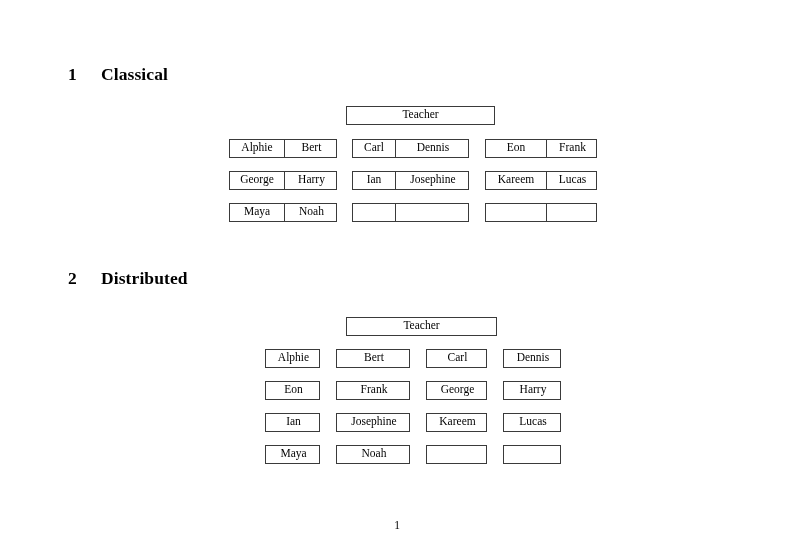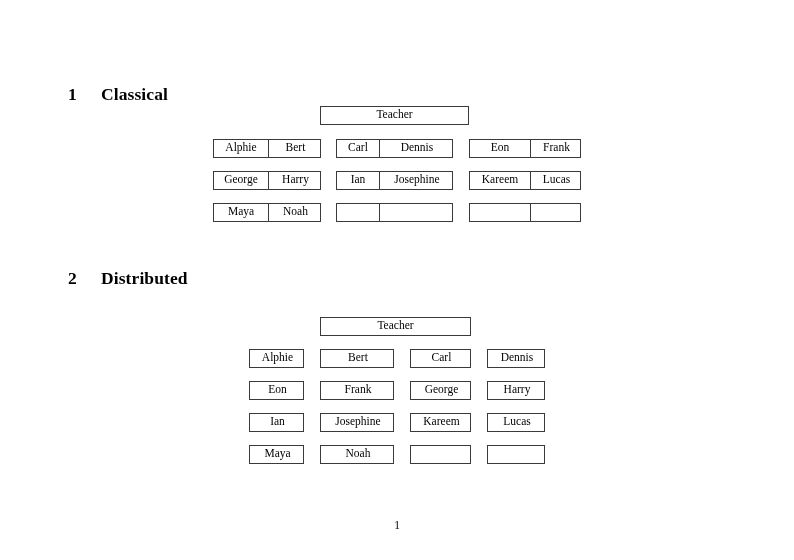--- a/index.html
+++ b/index.html
@@ -34,35 +34,35 @@
     white-space: nowrap;
   }
   .section-heading .sec-num {
     display: inline-block;
     width: 33px;
   }
   .section-heading .sec-title {
     display: inline-block;
   }
 
-  #heading-classical { top: 64px; margin-top: 20px; }
+  #heading-classical { top: 64px; }
   #heading-distributed { top: 268px; }
 
   
   .diagram {
     position: absolute;
     left: 0;
     top: 0;
     width: 794px;
   }
 
   .row {
     position: absolute;
     height: 19px;
-    left: 0;
+    left: 16px;
     width: 685px;
   }
 
   
   .group {
     position: absolute;
     top: 0;
     height: 19px;
     box-sizing: border-box;
     border: 1px solid #3a3a3a;
@@ -82,20 +82,21 @@
     white-space: nowrap;
     overflow: hidden;
     padding-bottom: 1px;
   }
   .cell + .cell {
     border-left: 1px solid #3a3a3a;
   }
 
   .teacher-group {
     border: 1px solid #3a3a3a;
+    margin-left: 26px;
   }
 
   
   .page-number {
     position: absolute;
     top: 519px;
     left: 0;
     width: 794px;
     text-align: center;
     font-size: 11.5px;

